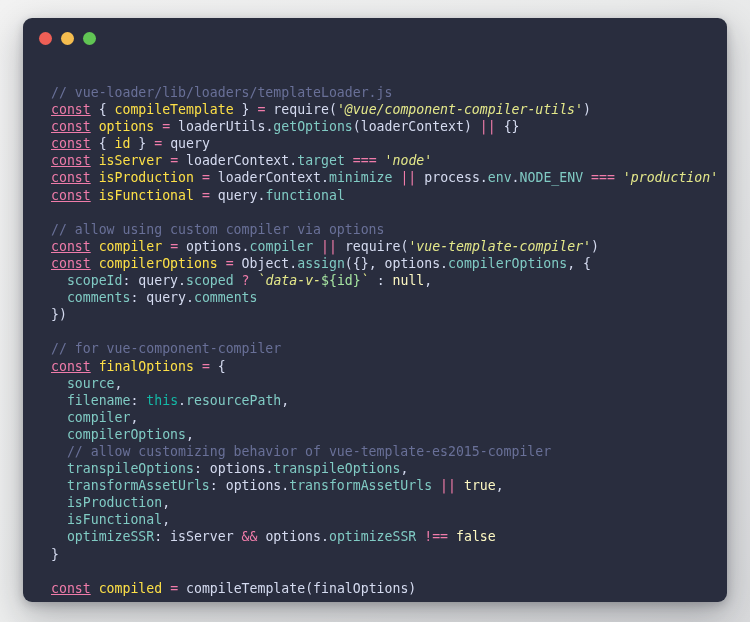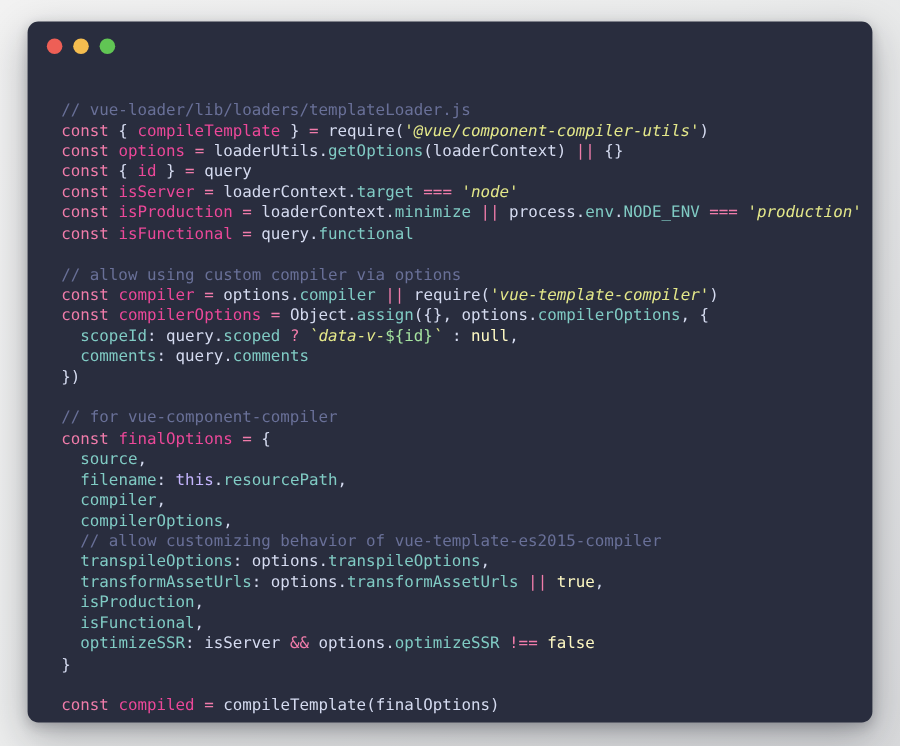--- a/index.html
+++ b/index.html
@@ -76,27 +76,27 @@
   }
 
   .line {
     height: 17.1px;
     white-space: pre;
   }
   .line.blank { height: 17.1px; }
 
   
   .tk-com  { color: #697098; font-style: normal; }
-  .tk-key  { color: #f07caa; }
-  .tk-var  { color: #ec4899; }
+  .tk-key  { color: #f07caa; text-decoration: underline; }
+  .tk-var  { color: #fde047; }
   .tk-prop { color: #80cbc4; }
   .tk-str  { color: #e4e88a; font-style: italic; }
   .tk-op   { color: #f07caa; }
   .tk-const{ color: #fef9c3; }
-  .tk-this { color: #c4b5fd; margin-top: 16px; }
+  .tk-this { color: #14b8a6; margin-top: 16px; }
   .tk-txt  { color: #d5dbf0; }
   .tk-tpl  { color: #a5e3a0; margin-top: 48px; }
 </style>
 </head>
 <body>
 
 <div id="stage">
   <div id="window">
 
     <div id="titlebar">

